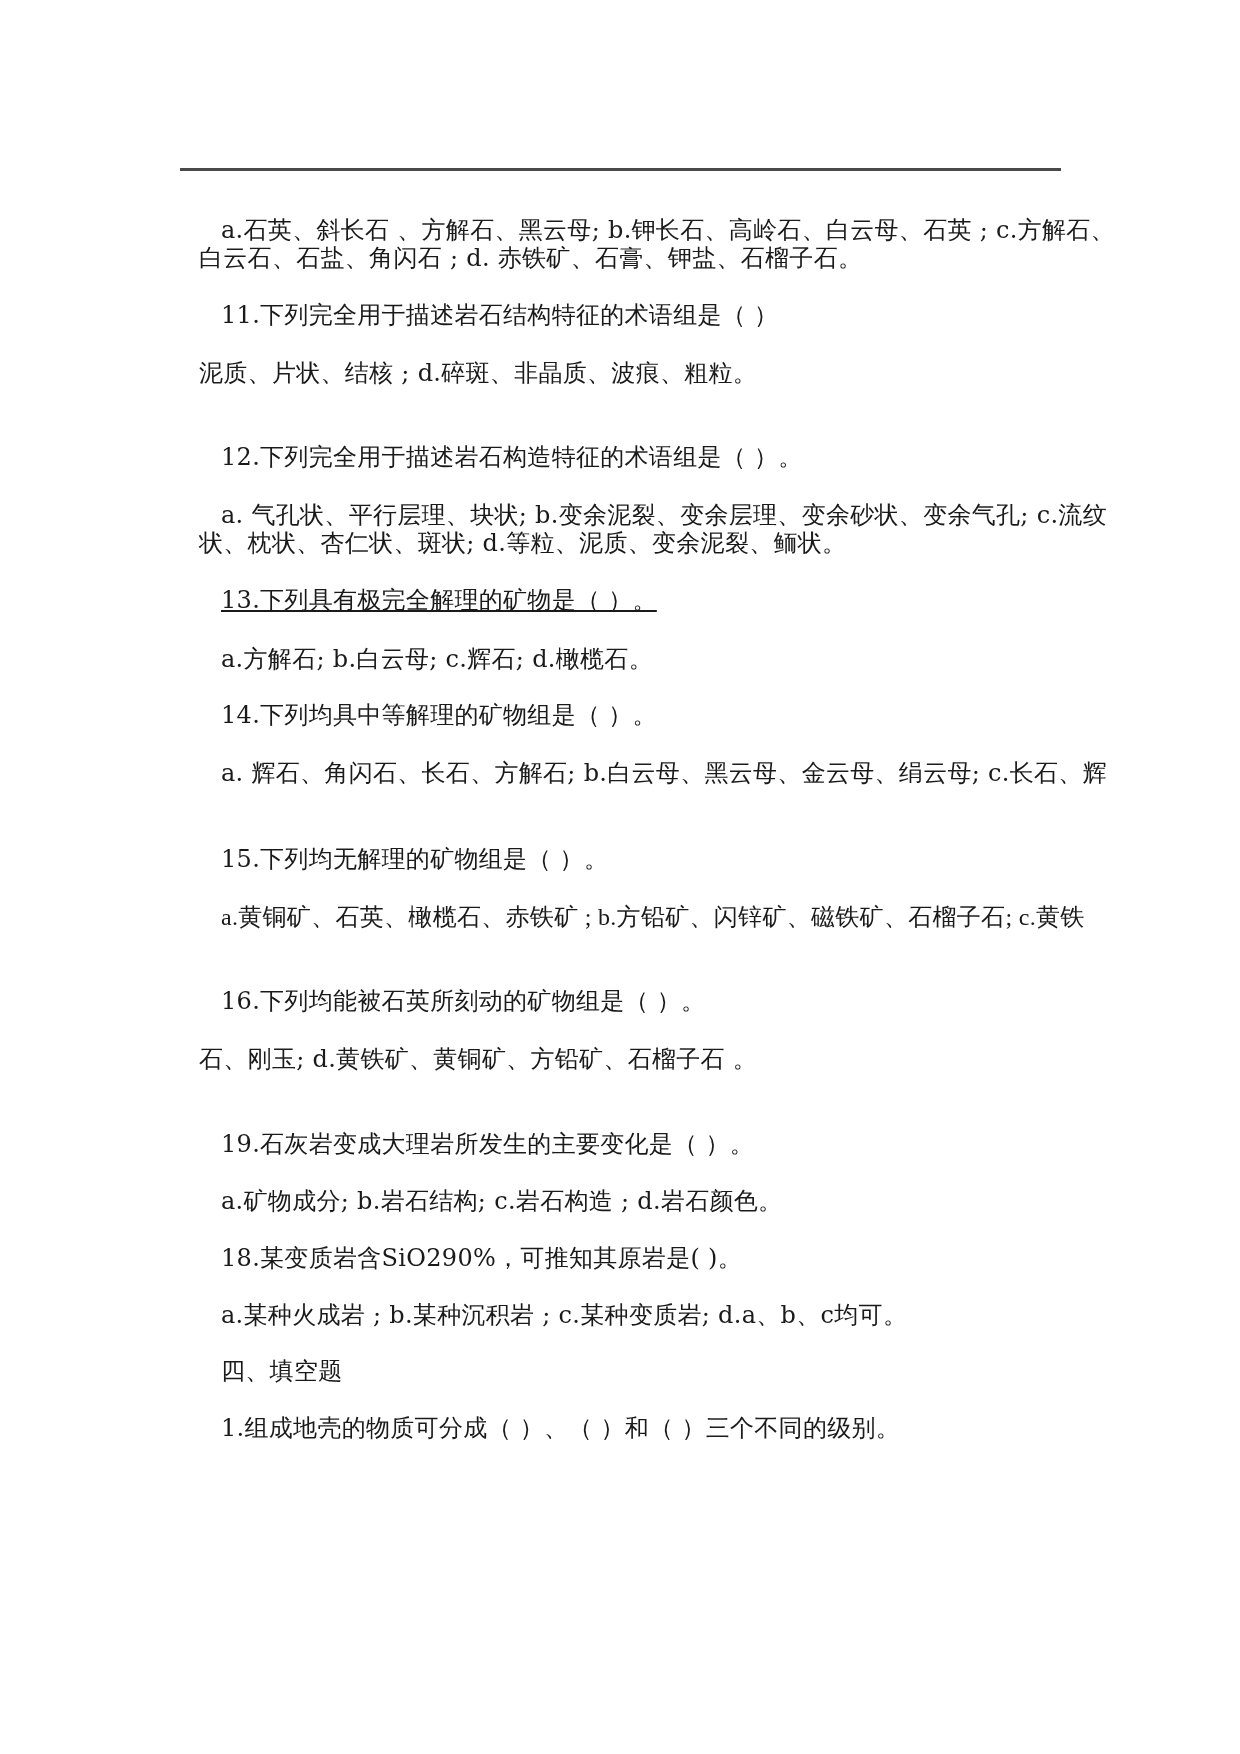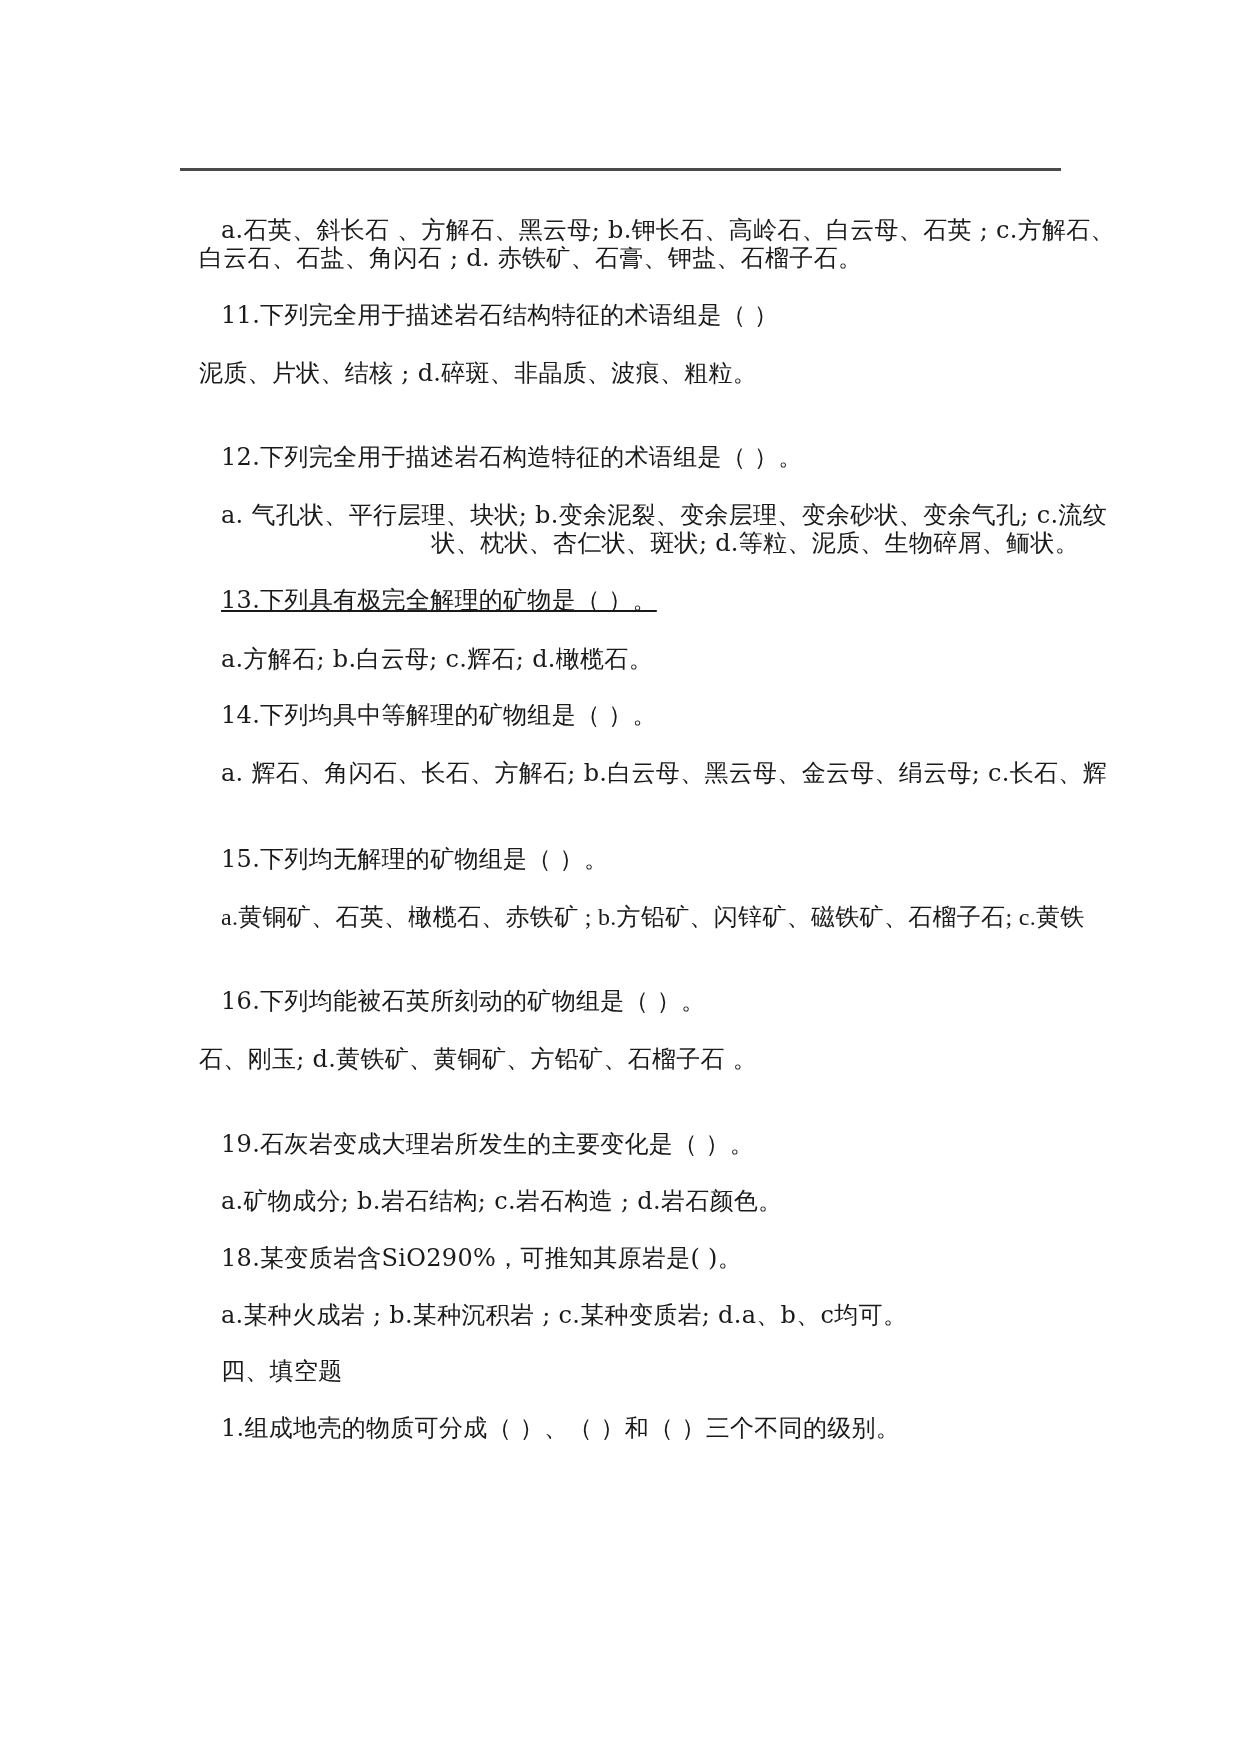--- a/index.html
+++ b/index.html
@@ -23,23 +23,23 @@
 </div>
 
 <div class="p single" style="top:301px;">11.下列完全用于描述岩石结构特征的术语组是（ ）</div>
 
 <div class="p" style="top:359px;">
   <span class="l2">泥质、片状、结核 ; d.碎斑、非晶质、波痕、粗粒。</span>
 </div>
 
 <div class="p single" style="top:443px;">12.下列完全用于描述岩石构造特征的术语组是（ ）。</div>
 
-<div class="p" style="top:501px;text-align:right;">
+<div class="p" style="top:501px;">
   <span class="l1">a. 气孔状、平行层理、块状; b.变余泥裂、变余层理、变余砂状、变余气孔; c.流纹</span>
-  <span class="l2">状、枕状、杏仁状、斑状; d.等粒、泥质、生物碎屑、鲕状。</span>
+  <span class="l2">状、枕状、杏仁状、斑状; d.等粒、泥质、变余泥裂、鲕状。</span>
 </div>
 
 <div class="p single" style="top:586px;text-decoration:underline;">13.下列具有极完全解理的矿物是（ ）。</div>
 
 <div class="p single" style="top:645px;">a.方解石; b.白云母; c.辉石; d.橄榄石。</div>
 
 <div class="p single" style="top:701px;">14.下列均具中等解理的矿物组是（ ）。</div>
 
 <div class="p" style="top:759px;">
   <span class="l1">a. 辉石、角闪石、长石、方解石; b.白云母、黑云母、金云母、绢云母; c.长石、辉</span>

